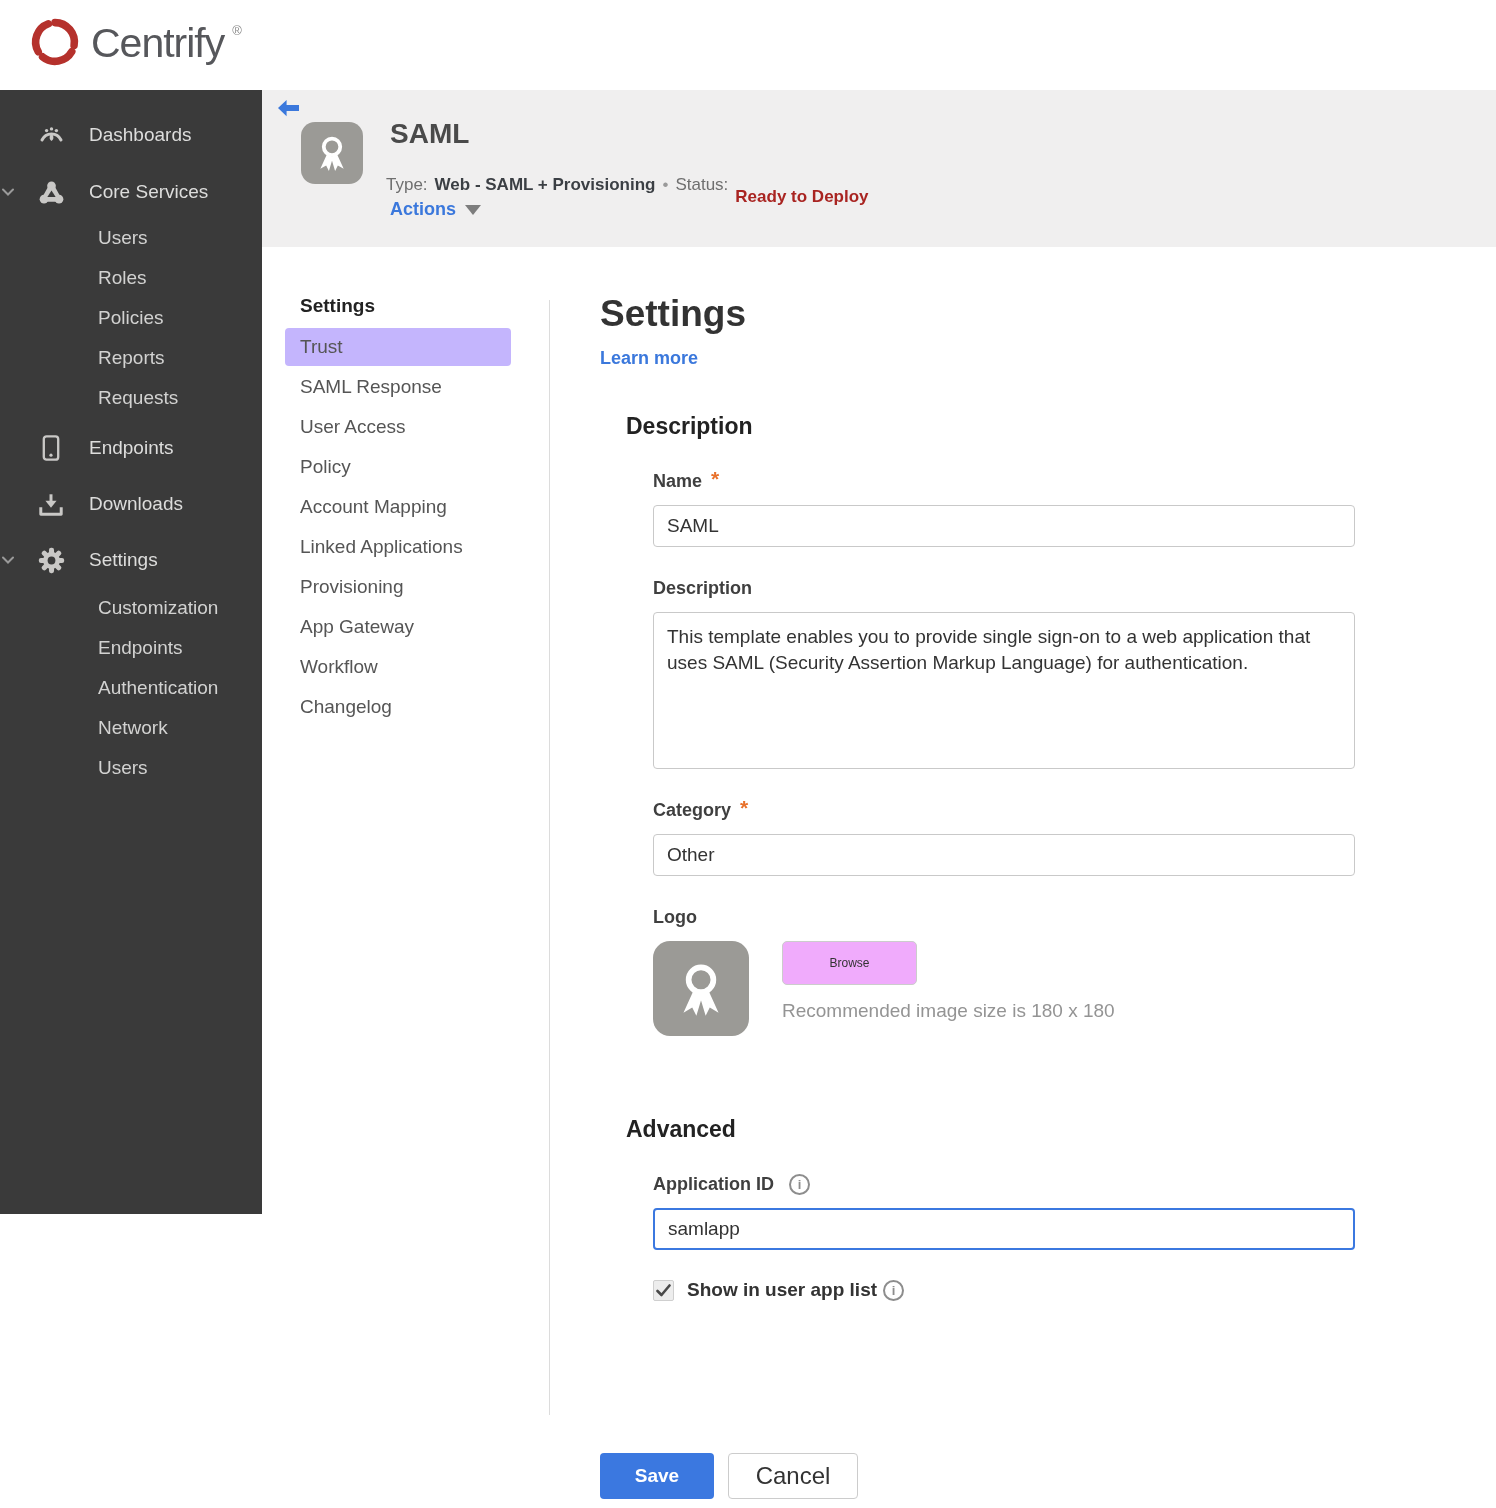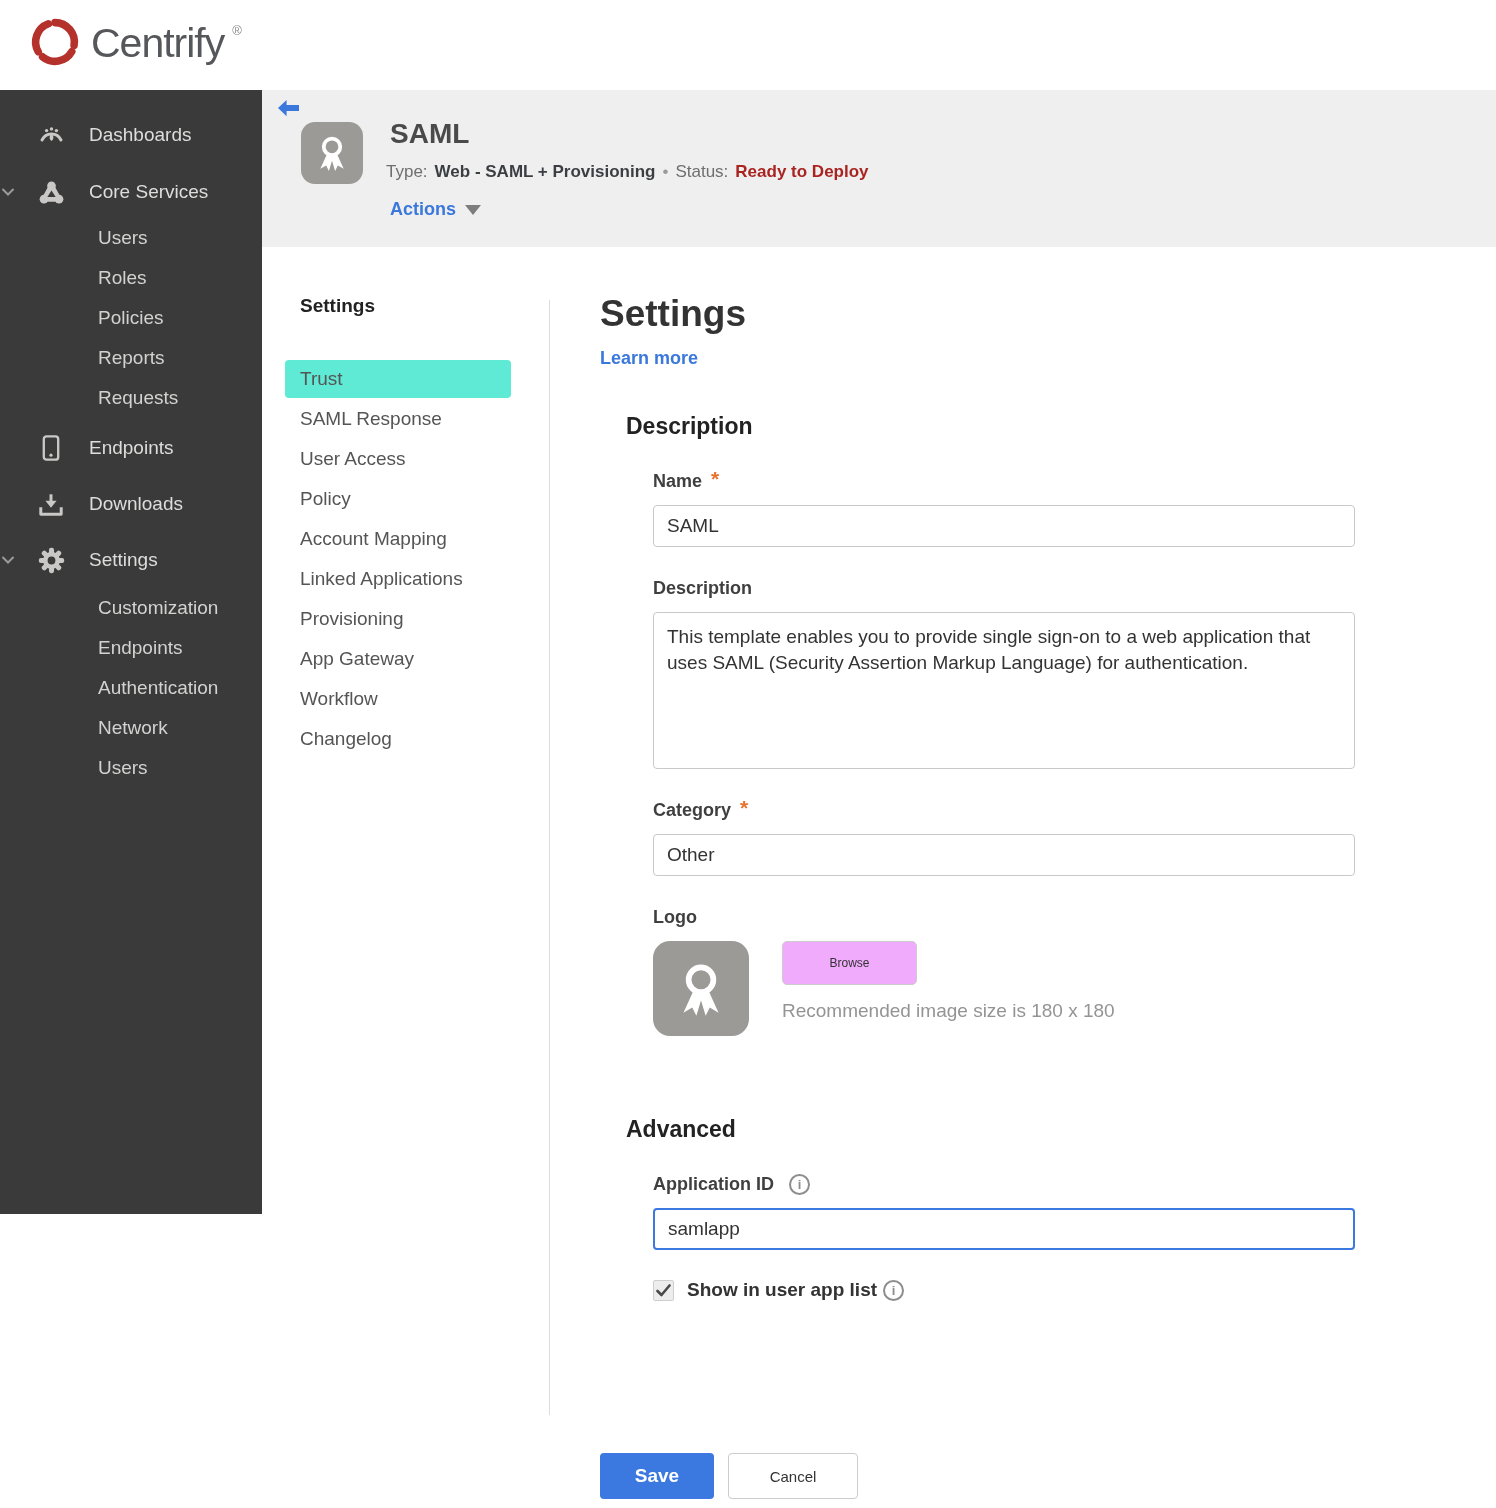--- a/index.html
+++ b/index.html
@@ -27,30 +27,30 @@
 
   
   .app-header { position:absolute; left:262px; top:90px; width:1234px; height:157px; background:#f0efef; }
   .back-btn { position:absolute; left:14px; top:8px; cursor:pointer; display:flex; }
   .app-logo { position:absolute; left:39px; top:32px; width:62px; height:62px; background:#9b9a96; border-radius:14px;
               display:flex; align-items:center; justify-content:center; }
   .app-title { position:absolute; left:128px; top:28px; font-size:28px; font-weight:bold; color:#4a4a4a; }
   .type-line { position:absolute; left:124px; top:72px; font-size:17px; color:#6f6f6f; display:flex; gap:7px; align-items:center; }
   .type-value { color:#3b3f44; font-weight:bold; }
   .dot-sep { color:#9a9a9a; }
-  .status-value { font-weight:bold; }
+  .status-value { font-weight:bold;margin-top:25px; }
   .actions { position:absolute; left:128px; top:109px; display:flex; align-items:center; gap:9px; cursor:pointer; }
   .actions-label { font-size:18px; font-weight:bold; color:#3b78dc; }
   .caret-down { width:0; height:0; border-left:8px solid transparent; border-right:8px solid transparent; border-top:10px solid #7d7d7d; }
 
   
   .subnav { position:absolute; left:285px; top:295px; width:226px; }
   .subnav-header { font-size:19px; font-weight:bold; color:#222; padding:0 0 11px 15px; }
   .nav-item { font-size:19px; color:#555; padding:8px 15px; border-radius:4px; margin-bottom:2px; cursor:pointer; }
-  .nav-item.selected { background:#5eead4;margin-top:32px; }
+  .nav-item.selected { background:#c4b5fd; }
 
   .v-divider { position:absolute; left:549px; top:300px; width:1px; height:1115px; background:#dcdcdc; }
 
   
   .main { position:absolute; left:600px; top:293px; width:770px; }
   .page-title { font-size:37px; font-weight:bold; color:#333; }
   .learn-more { display:inline-block; margin-top:13px; font-size:18px; font-weight:bold; color:#3b78dc; cursor:pointer; text-decoration:none; }
   .section-heading { margin:44px 0 0 26px; font-size:23px; font-weight:bold; color:#222; }
   .field { margin-left:53px; margin-top:31px; }
   .field-label { display:flex; align-items:flex-start; gap:9px; font-size:18px; font-weight:bold; color:#3f3f3f; }
@@ -70,21 +70,21 @@
   .info-icon { width:21px; height:21px; border:2px solid #8d8d8d; border-radius:50%; color:#8d8d8d;
                display:inline-flex; align-items:center; justify-content:center; font-size:13px; font-weight:bold; margin-left:6px; flex-shrink:0; }
   .checkbox-row { margin-left:53px; margin-top:29px; display:flex; align-items:center; gap:13px; }
   .checkbox { width:21px; height:21px; background:#ededed; border:1px solid #cfcfcf; border-radius:2px;
               display:flex; align-items:center; justify-content:center; cursor:pointer; }
   .cb-label { font-size:19px; font-weight:bold; color:#333; display:flex; align-items:center; }
   .buttons { margin-top:152px; display:flex; gap:14px; }
   .save-btn { width:114px; height:46px; background:#3b78e0; border:none; border-radius:4px; color:#fff;
               font-size:19px; font-weight:bold; font-family:"Liberation Sans",sans-serif; cursor:pointer; }
   .cancel-btn { width:130px; height:46px; background:#fff; border:1px solid #cccccc; border-radius:4px; color:#333;
-                font-size:15px; font-family:"Liberation Sans",sans-serif; cursor:pointer; }
+                font-size:24px; font-family:"Liberation Sans",sans-serif; cursor:pointer; }
 </style>
 </head>
 <body>
 
 <div class="topbar">
   <div class="brand">
     <span>
       <svg width="56" height="58" viewBox="0 0 52 52">
         <g stroke="#b5312c" stroke-width="7" fill="none" stroke-linecap="round">
           <path d="M26 8 A18 18 0 0 1 43.7 29.1"></path>

